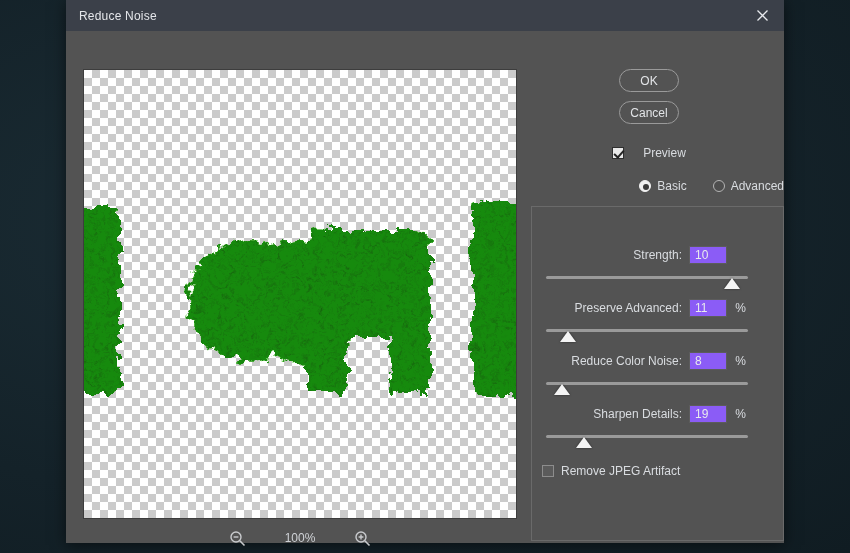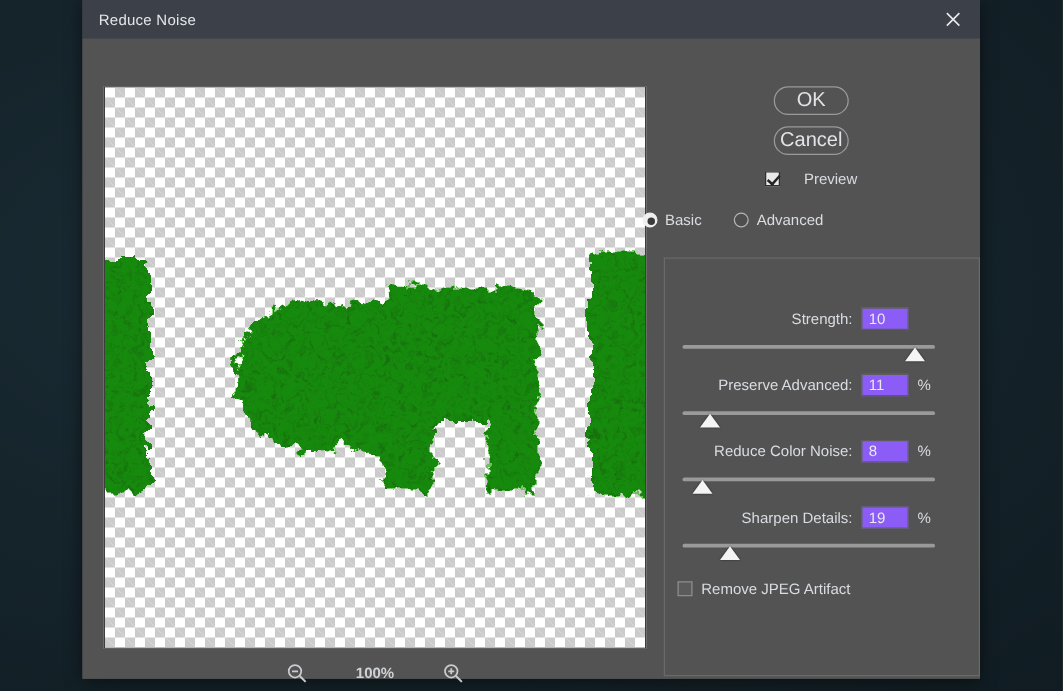--- a/index.html
+++ b/index.html
@@ -74,51 +74,50 @@
     width: 446px; height: 200px;
   }
 
   
   #zoombar {
     position: absolute;
     left: 17px; top: 495px;
     width: 434px; height: 24px;
     display: flex; align-items: center; justify-content: center;
     gap: 34px;
-    font-weight: bold;
   }
   .zbtn { cursor: pointer; display: flex; align-items: center; }
   #zoom-level {
     color: #cfd2d6; font-size: 12px; min-width: 40px; text-align: center;
   }
 
   
   #controls {
     position: absolute;
     left: 448px; top: 0;
     width: 270px; height: 512px;
   }
   .btn {
     display: block;
     margin: 0 auto;
     width: 60px; height: 23px;
     border: 1px solid #9a9a9a;
     border-radius: 12px;
     background: #535353;
     color: #e2e4e7;
-    font-size: 16px;
+    font-size: 12px;
     font-family: "Liberation Sans", sans-serif;
     cursor: pointer;
     line-height: 1;
   }
   #ok-btn { margin-top: 38px; }
   #cancel-btn { margin-top: 9px; }
 
   #preview-row {
-    margin-top: 12px;
+    margin-top: 22px;
     display: flex; align-items: center; justify-content: center;
     gap: 19px;
     cursor: pointer;
   }
   .chk {
     width: 12px; height: 12px;
     background: #e9e9e9;
     border: 1px solid #2f2f2f;
     position: relative;
     flex: none;
@@ -130,21 +129,21 @@
     width: 4px; height: 8px;
     border: solid #242424;
     border-width: 0 2px 2px 0;
     transform: rotate(42deg);
   }
   .chk.off { background: #5b5b5b; border-color: #8d8d8d; }
   .lbl { color: #d9dce0; font-size: 12px; }
 
   #mode-row {
     margin-top: 19px;
-    display: flex; align-items: center; justify-content: flex-start;
+    display: flex; align-items: center; justify-content: flex-end;
     gap: 26px;
   }
   .radio-item { display: flex; align-items: center; gap: 6px; cursor: pointer; }
   .radio {
     width: 12px; height: 12px; border-radius: 50%;
     border: 1px solid #b4b4b4;
     background: #4e4e4e;
     position: relative; flex: none;
   }
   .radio.on { background: #f0f0f0; border-color: #f0f0f0; }
@@ -189,20 +188,21 @@
     border-top: 5px solid #c9cbce;
   }
   .icon-btn { cursor: pointer; display: flex; align-items: center; }
 
   
   .ctl { position: absolute; left: 0; width: 270px; }
   .ctl-head {
     display: flex; align-items: center; justify-content: flex-end;
     gap: 7px;
     padding-right: 38px;
+    text-align: right;
   }
   .ctl-name { color: #d9dce0; font-size: 12px; }
   .numbox {
     width: 38px; height: 18px;
     background: #8b5cf6;
     border: 1px solid #5c5c5c;
     color: #e8eaed;
     font-size: 12px;
     font-family: "Liberation Sans", sans-serif;
     display: flex; align-items: center;

